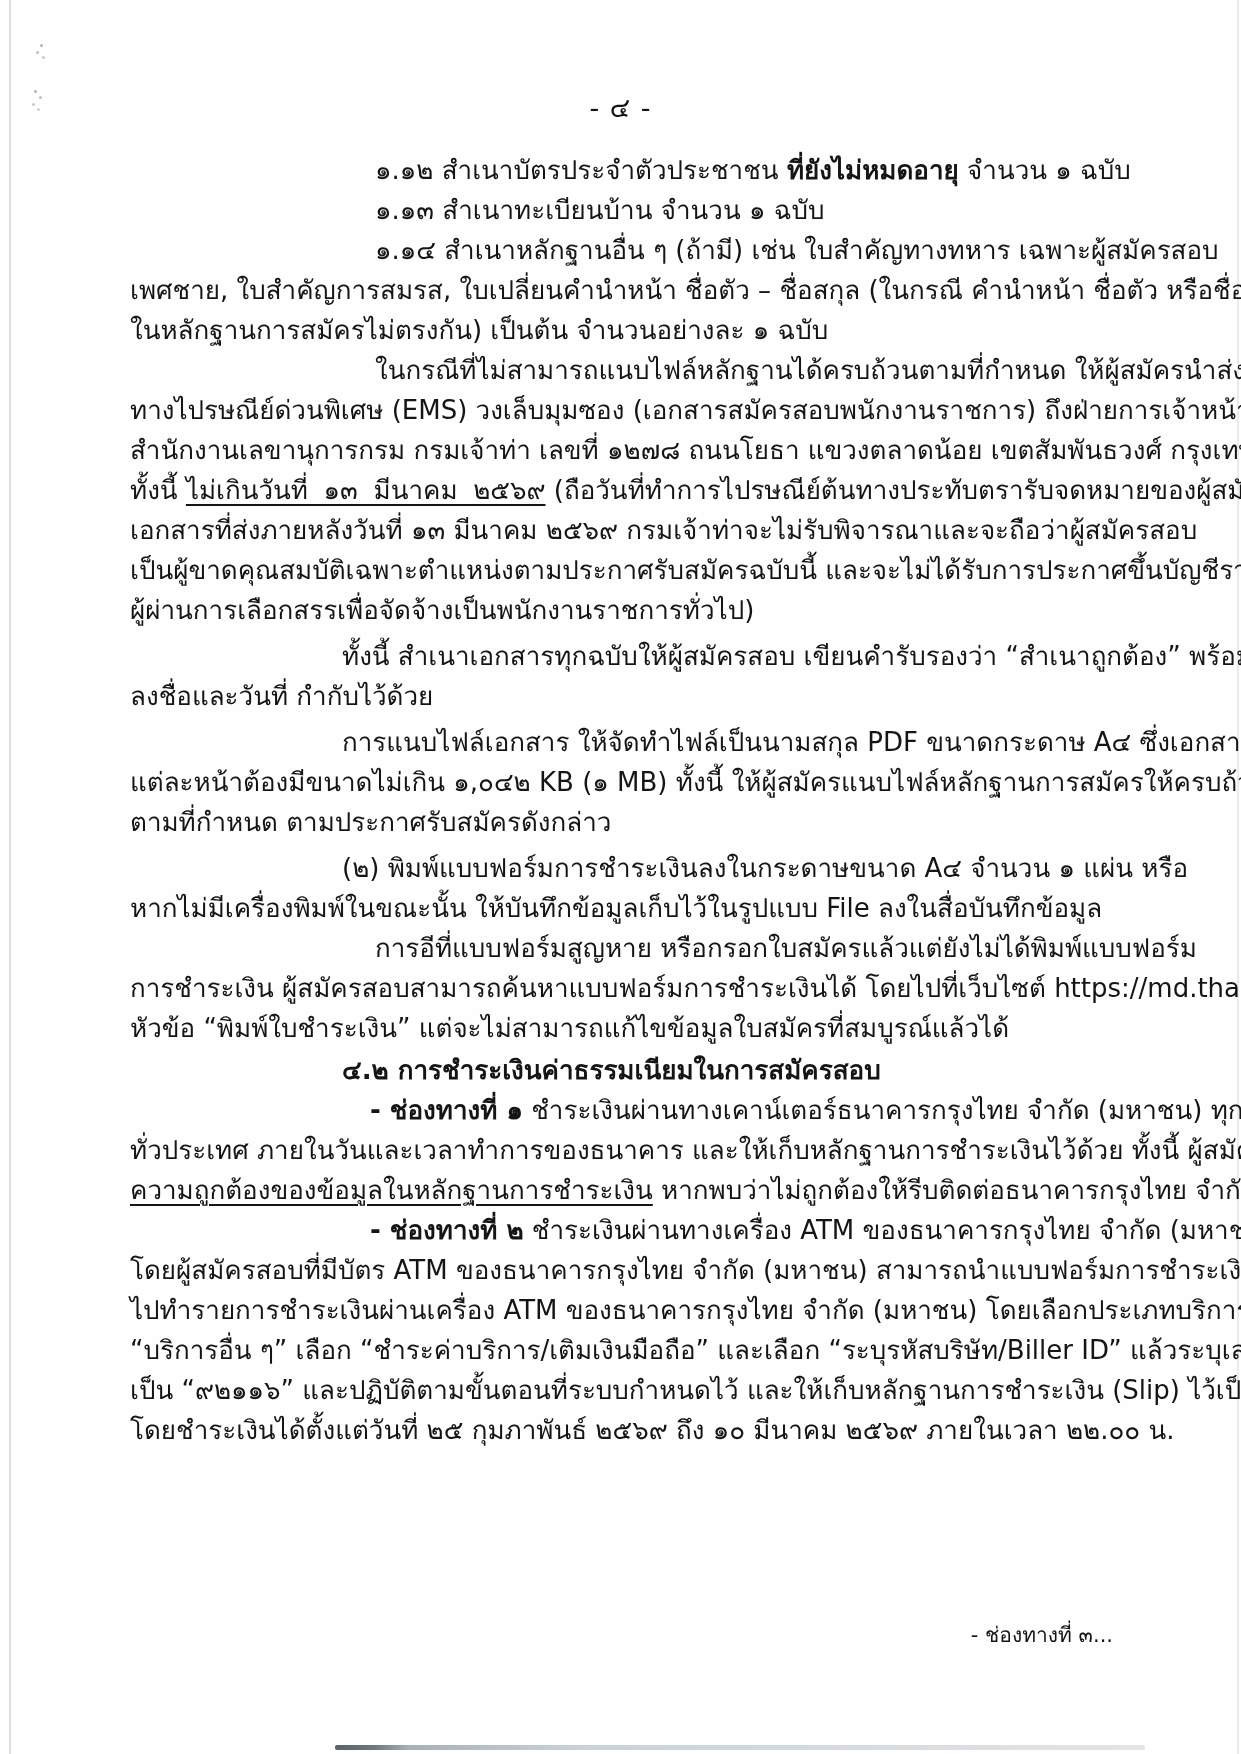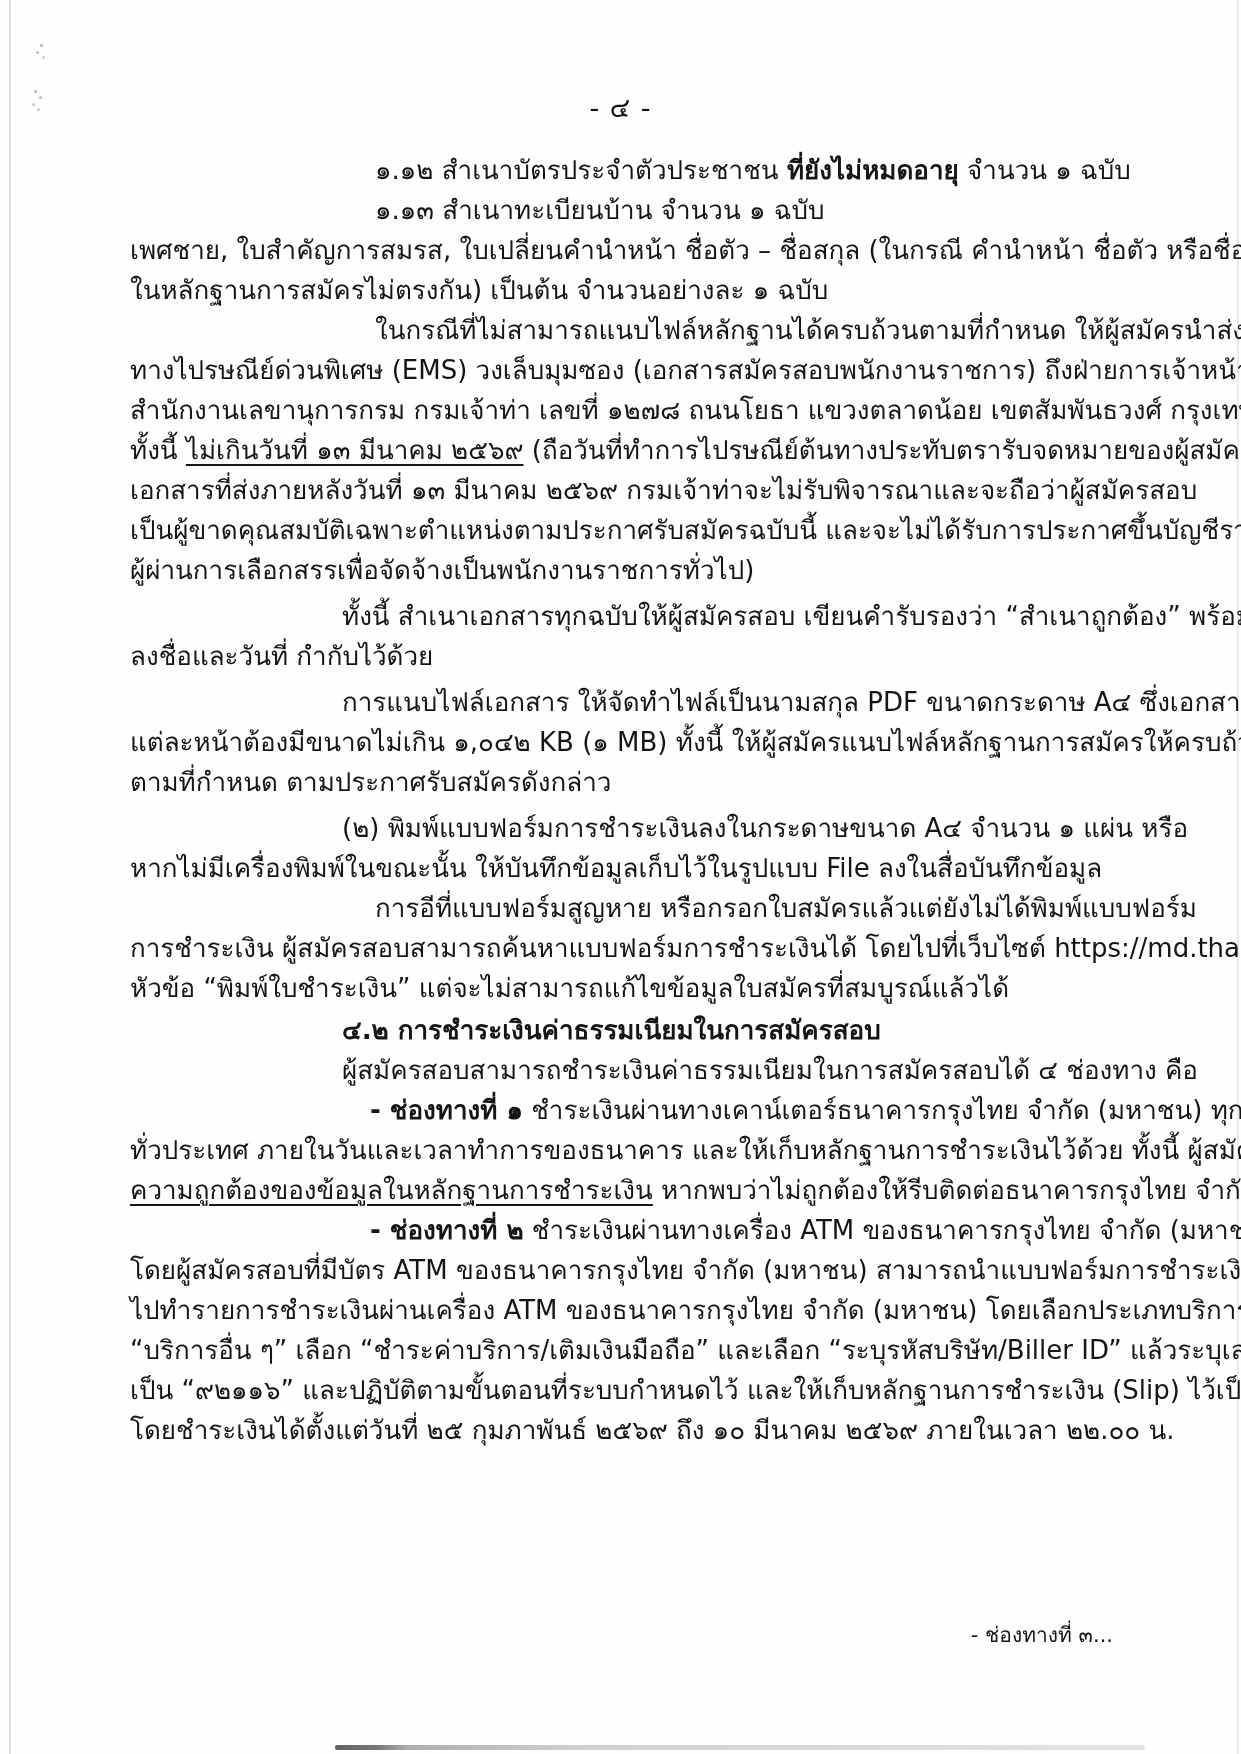--- a/index.html
+++ b/index.html
@@ -38,21 +38,21 @@
   }
   .line {
     height: 40px;
     line-height: 40px;
     white-space: nowrap;
   }
   .ind-a { padding-left: 245px; }  
   .ind-b { padding-left: 212px; }  
   .ind-c { padding-left: 240px; }  
   .bold { font-weight: bold; }
-  .underline { text-decoration: underline; text-underline-offset: 5px; text-decoration-thickness: 2px; }
+  .underline { text-decoration: underline; text-underline-offset: 5px; text-decoration-thickness: 2px; font-family: Liberation Mono, monospace; }
   .footer-cont {
     position: absolute;
     top: 1618px;
     right: 128px;
     font-size: 21px;
   }
   
   .edge-left {
     position: absolute;
     left: 9px; top: 0;
@@ -94,41 +94,41 @@
   <div class="edge-left"></div>
   <div class="edge-right"></div>
   <div class="pencil m1"></div>
   <div class="pencil m2"></div>
 
   <div class="page-num">- ๔ -</div>
 
   <div class="content">
       <div class="line ind-a"><span>๑.๑๒ สำเนาบัตรประจำตัวประชาชน </span><span class="bold">ที่ยังไม่หมดอายุ</span><span> จำนวน ๑ ฉบับ</span></div>
       <div class="line ind-a"><span>๑.๑๓ สำเนาทะเบียนบ้าน จำนวน ๑ ฉบับ</span></div>
+      <div class="line ind-a"><span>๑.๑๔ สำเนาหลักฐานอื่น ๆ (ถ้ามี) เช่น ใบสำคัญทางทหาร เฉพาะผู้สมัครสอบ</span></div>
       <div class="line"><span>เพศชาย, ใบสำคัญการสมรส, ใบเปลี่ยนคำนำหน้า ชื่อตัว – ชื่อสกุล (ในกรณี คำนำหน้า ชื่อตัว หรือชื่อสกุล</span></div>
       <div class="line"><span>ในหลักฐานการสมัครไม่ตรงกัน) เป็นต้น จำนวนอย่างละ ๑ ฉบับ</span></div>
       <div class="line ind-a"><span>ในกรณีที่ไม่สามารถแนบไฟล์หลักฐานได้ครบถ้วนตามที่กำหนด ให้ผู้สมัครนำส่ง</span></div>
       <div class="line"><span>ทางไปรษณีย์ด่วนพิเศษ (EMS) วงเล็บมุมซอง (เอกสารสมัครสอบพนักงานราชการ) ถึงฝ่ายการเจ้าหน้าที่</span></div>
       <div class="line"><span>สำนักงานเลขานุการกรม กรมเจ้าท่า เลขที่ ๑๒๗๘ ถนนโยธา แขวงตลาดน้อย เขตสัมพันธวงศ์ กรุงเทพฯ ๑๐๑๑๐</span></div>
       <div class="line"><span>ทั้งนี้ </span><span class="underline">ไม่เกินวันที่ ๑๓ มีนาคม ๒๕๖๙</span><span> (ถือวันที่ทำการไปรษณีย์ต้นทางประทับตรารับจดหมายของผู้สมัคร</span></div>
       <div class="line"><span>เอกสารที่ส่งภายหลังวันที่ ๑๓ มีนาคม ๒๕๖๙ กรมเจ้าท่าจะไม่รับพิจารณาและจะถือว่าผู้สมัครสอบ</span></div>
       <div class="line"><span>เป็นผู้ขาดคุณสมบัติเฉพาะตำแหน่งตามประกาศรับสมัครฉบับนี้ และจะไม่ได้รับการประกาศขึ้นบัญชีรายชื่อ</span></div>
       <div class="line"><span>ผู้ผ่านการเลือกสรรเพื่อจัดจ้างเป็นพนักงานราชการทั่วไป)</span></div>
       <div class="line ind-b" style="margin-top: 6px;"><span>ทั้งนี้ สำเนาเอกสารทุกฉบับให้ผู้สมัครสอบ เขียนคำรับรองว่า “สำเนาถูกต้อง” พร้อม</span></div>
       <div class="line"><span>ลงชื่อและวันที่ กำกับไว้ด้วย</span></div>
       <div class="line ind-b" style="margin-top: 6px;"><span>การแนบไฟล์เอกสาร ให้จัดทำไฟล์เป็นนามสกุล PDF ขนาดกระดาษ A๔ ซึ่งเอกสาร</span></div>
       <div class="line"><span>แต่ละหน้าต้องมีขนาดไม่เกิน ๑,๐๔๒ KB (๑ MB) ทั้งนี้ ให้ผู้สมัครแนบไฟล์หลักฐานการสมัครให้ครบถ้วน</span></div>
       <div class="line"><span>ตามที่กำหนด ตามประกาศรับสมัครดังกล่าว</span></div>
       <div class="line ind-b" style="margin-top: 6px;"><span>(๒)  พิมพ์แบบฟอร์มการชำระเงินลงในกระดาษขนาด A๔ จำนวน ๑ แผ่น หรือ</span></div>
       <div class="line"><span>หากไม่มีเครื่องพิมพ์ในขณะนั้น ให้บันทึกข้อมูลเก็บไว้ในรูปแบบ File ลงในสื่อบันทึกข้อมูล</span></div>
       <div class="line ind-a"><span>การอีที่แบบฟอร์มสูญหาย หรือกรอกใบสมัครแล้วแต่ยังไม่ได้พิมพ์แบบฟอร์ม</span></div>
       <div class="line"><span>การชำระเงิน ผู้สมัครสอบสามารถค้นหาแบบฟอร์มการชำระเงินได้ โดยไปที่เว็บไซต์ https://md.thaijobjob.com</span></div>
       <div class="line"><span>หัวข้อ “พิมพ์ใบชำระเงิน” แต่จะไม่สามารถแก้ไขข้อมูลใบสมัครที่สมบูรณ์แล้วได้</span></div>
       <div class="line ind-b" style="margin-top: 2px;"><span class="bold">๔.๒ การชำระเงินค่าธรรมเนียมในการสมัครสอบ</span></div>
-      <div class="line ind-b"><span>ผู้สมัครสอบสามารถชำระเงินค่าธรรมเนียมในการสมัครสอบได้ ๔ ช่องทาง คือ</span></div>
       <div class="line ind-c"><span class="bold">- ช่องทางที่ ๑</span><span> ชำระเงินผ่านทางเคาน์เตอร์ธนาคารกรุงไทย จำกัด (มหาชน) ทุกสาขา</span></div>
       <div class="line"><span>ทั่วประเทศ ภายในวันและเวลาทำการของธนาคาร และให้เก็บหลักฐานการชำระเงินไว้ด้วย ทั้งนี้ ผู้สมัคร</span></div>
       <div class="line"><span class="underline">ความถูกต้องของข้อมูลในหลักฐานการชำระเงิน</span><span> หากพบว่าไม่ถูกต้องให้รีบติดต่อธนาคารกรุงไทย จำกัด (มหาชน)</span></div>
       <div class="line ind-c"><span class="bold">- ช่องทางที่ ๒</span><span> ชำระเงินผ่านทางเครื่อง ATM ของธนาคารกรุงไทย จำกัด (มหาชน)</span></div>
       <div class="line"><span>โดยผู้สมัครสอบที่มีบัตร ATM ของธนาคารกรุงไทย จำกัด (มหาชน) สามารถนำแบบฟอร์มการชำระเงิน</span></div>
       <div class="line"><span>ไปทำรายการชำระเงินผ่านเครื่อง ATM ของธนาคารกรุงไทย จำกัด (มหาชน) โดยเลือกประเภทบริการ</span></div>
       <div class="line"><span>“บริการอื่น ๆ” เลือก “ชำระค่าบริการ/เติมเงินมือถือ” และเลือก “ระบุรหัสบริษัท/Biller ID” แล้วระบุเลขบริษัท</span></div>
       <div class="line"><span>เป็น “๙๒๑๑๖” และปฏิบัติตามขั้นตอนที่ระบบกำหนดไว้ และให้เก็บหลักฐานการชำระเงิน (Slip) ไว้เป็นหลักฐาน</span></div>
       <div class="line"><span>โดยชำระเงินได้ตั้งแต่วันที่ ๒๕ กุมภาพันธ์ ๒๕๖๙ ถึง ๑๐ มีนาคม ๒๕๖๙ ภายในเวลา ๒๒.๐๐ น.</span></div>
     </div>

